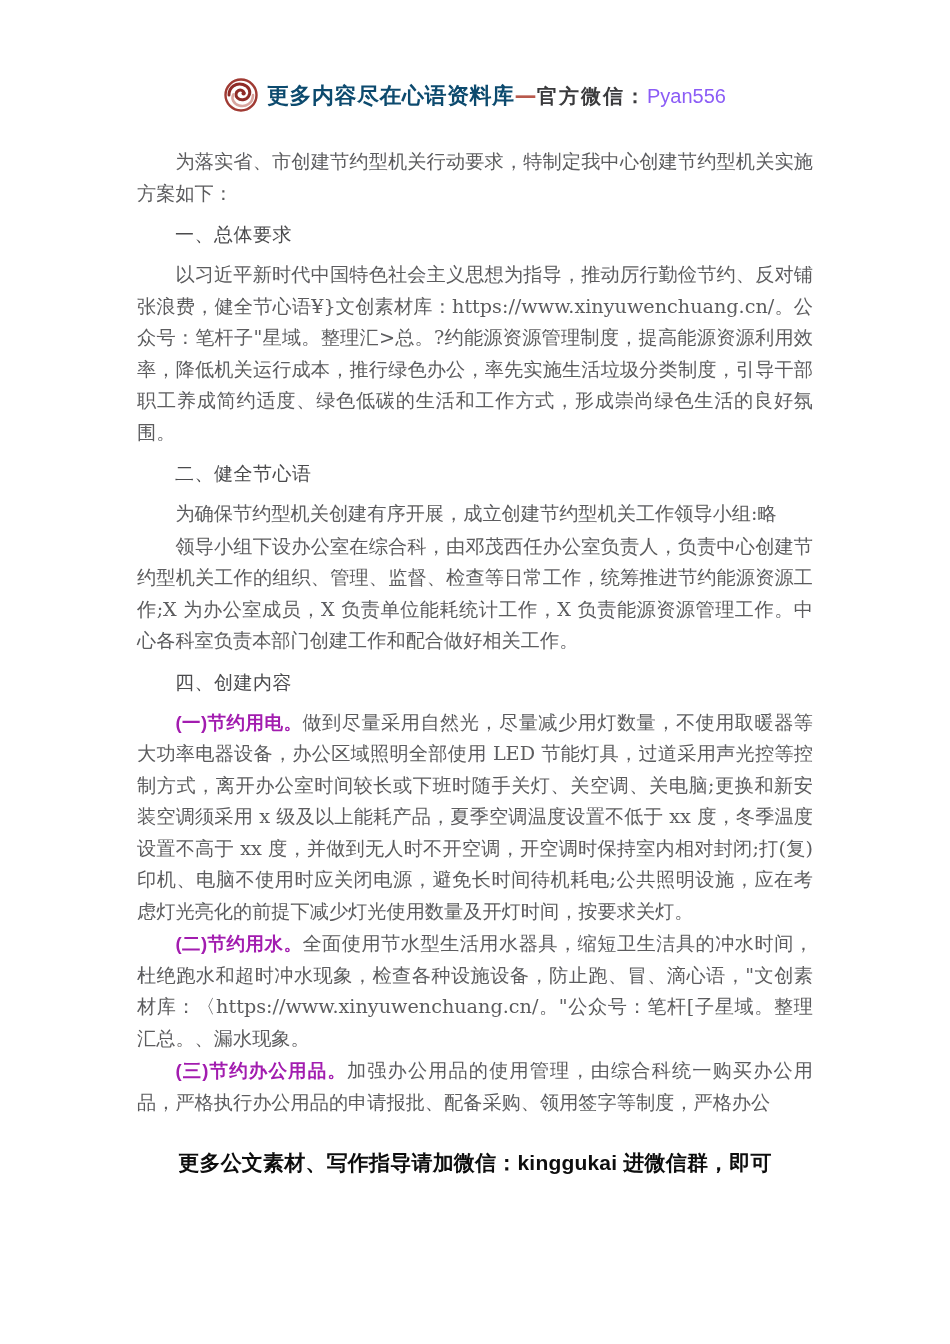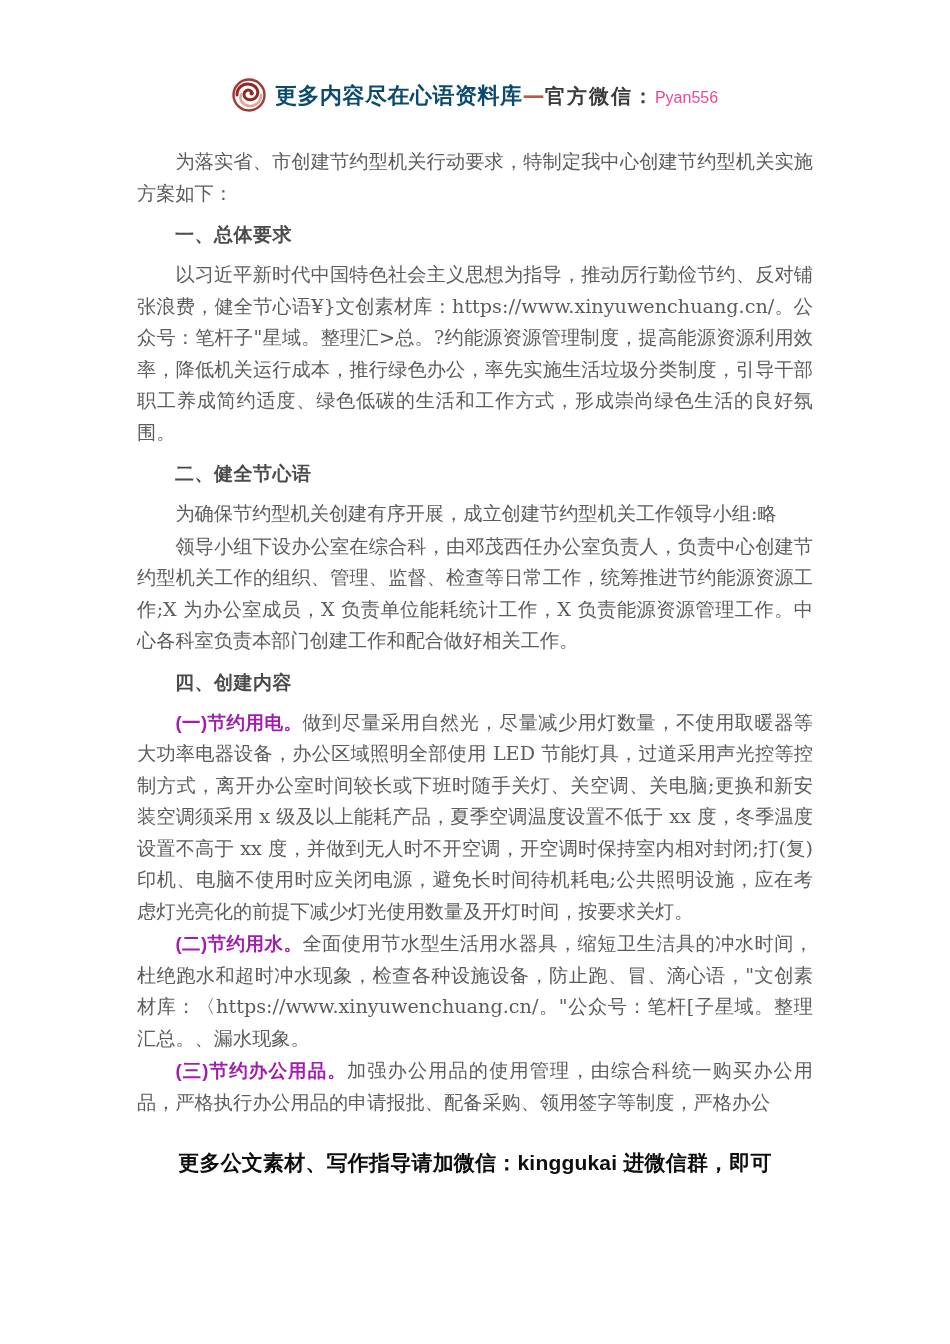--- a/index.html
+++ b/index.html
@@ -50,24 +50,24 @@
     font-size: 22px;
     font-weight: 700;
     letter-spacing: 0.5px;
     white-space: nowrap;
     line-height: 1;
   }
   .bt-red   { color: #0c4a6e; }
   .bt-dash  { color: #b8594c; }
   .bt-dark  { color: #3a3a3c; font-size: 20px; letter-spacing: 2px; }
   .bt-pink  {
-    color: #ec4899;
+    color: #8b5cf6;
     font-family: "Liberation Sans", sans-serif;
     font-weight: 400;
-    font-size: 16px;
+    font-size: 20px;
     letter-spacing: 0;
   }
 
   
   .content {
     margin: 12px auto;
     width: 676px;
     padding-top: 22px;
   }
 
@@ -79,21 +79,21 @@
     text-justify: inter-ideograph;
     text-indent: 2em;
     color: #5c5c5e;
     font-family: "DejaVu Serif", "Liberation Serif", serif;
   }
 
   h2.heading {
     margin: 13px 0 11px 0;
     font-size: 19px;
     line-height: 26px;
-    font-weight: 700;
+    font-weight: 400;
     text-indent: 2em;
     color: #4b4b4d;
     font-family: "Liberation Sans", "DejaVu Sans", sans-serif;
     letter-spacing: 0.5px;
   }
 
   .sub-label {
     font-weight: 700;
     font-family: "Liberation Sans", "DejaVu Sans", sans-serif;
     color: #a21caf;

